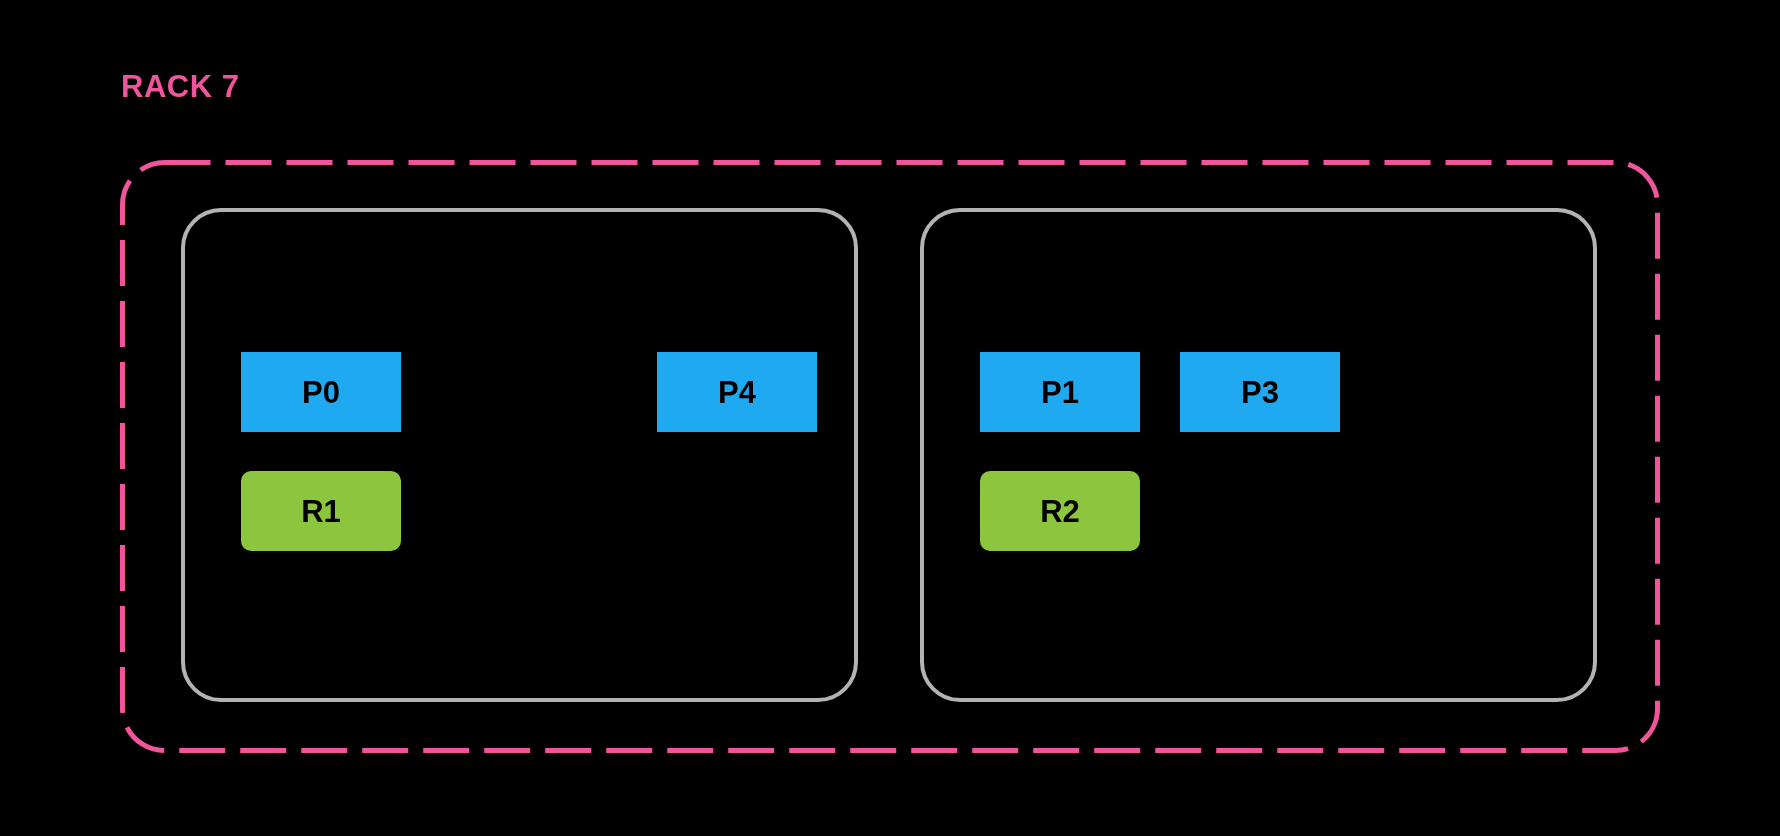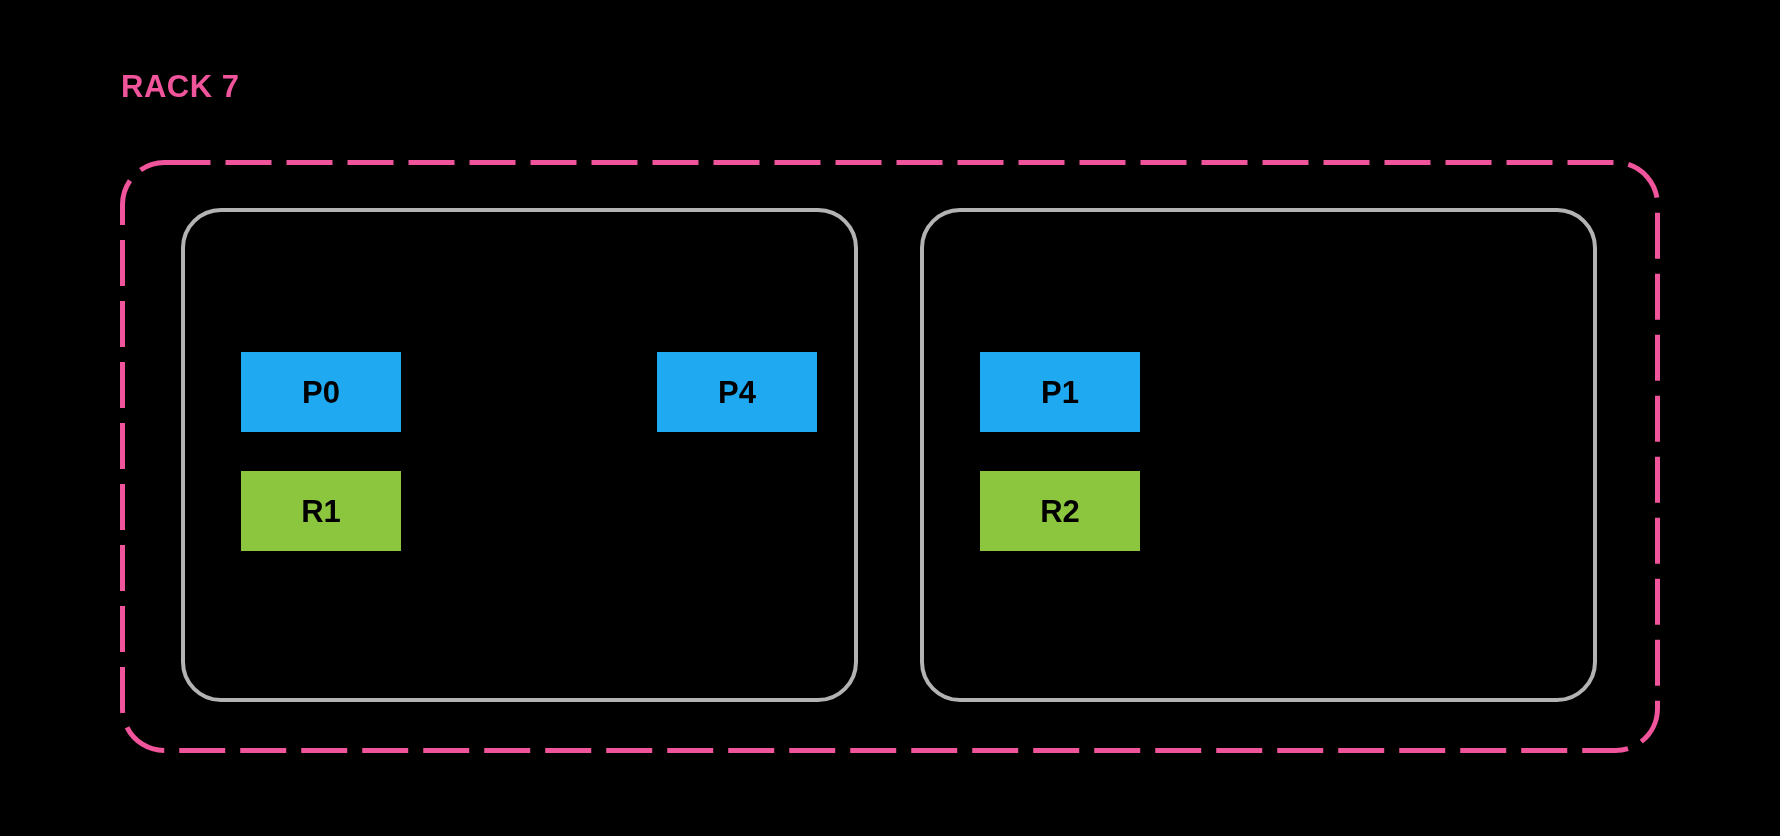--- a/index.html
+++ b/index.html
@@ -64,37 +64,38 @@
     font-weight: bold;
     color: var(--slot-text, #000000);
     line-height: 1;
   }
   .slot.primary { background: var(--primary-slot, #1FA9F1); }
   .slot.replica { background: var(--replica-slot, #8CC63F); }
   .col-1 { left: 56px; }
   .col-2 { left: 256px; }
   .col-3 { left: 456px; margin-left: 16px; }
   .row-1 { top: 140px; }
-  .row-2 { top: 259px; }
+  .row-2 { top: 259px; border-radius: 10px; }
 </style>
 </head>
 <body>
 
 <div class="stage" style="--background: #000000; --rack-label: #F0549B; --rack-border: #F0549B; --node-border: #B3B3B3; --primary-slot: #1FA9F1; --replica-slot: #8CC63F; --slot-text: #000000;">
 
   <div class="rack-label">RACK 7</div>
 
   <svg class="rack-border-svg" viewBox="0 0 1780 836" xmlns="http://www.w3.org/2000/svg">
     <rect class="rack-rect" x="122.5" y="162.5" width="1535" height="588" rx="42" ry="42"></rect>
   </svg>
 
   <div class="node node-1">
     <div class="slot primary col-1 row-1">P0</div>
     <div class="slot primary col-3 row-1">P4</div>
     <div class="slot replica col-1 row-2">R1</div>
   </div>
 
   <div class="node node-2">
     <div class="slot primary col-1 row-1">P1</div>
+    <div class="slot primary col-2 row-1">P3</div>
     <div class="slot replica col-1 row-2">R2</div>
   </div>
 
 </div>
 
 </body></html>

